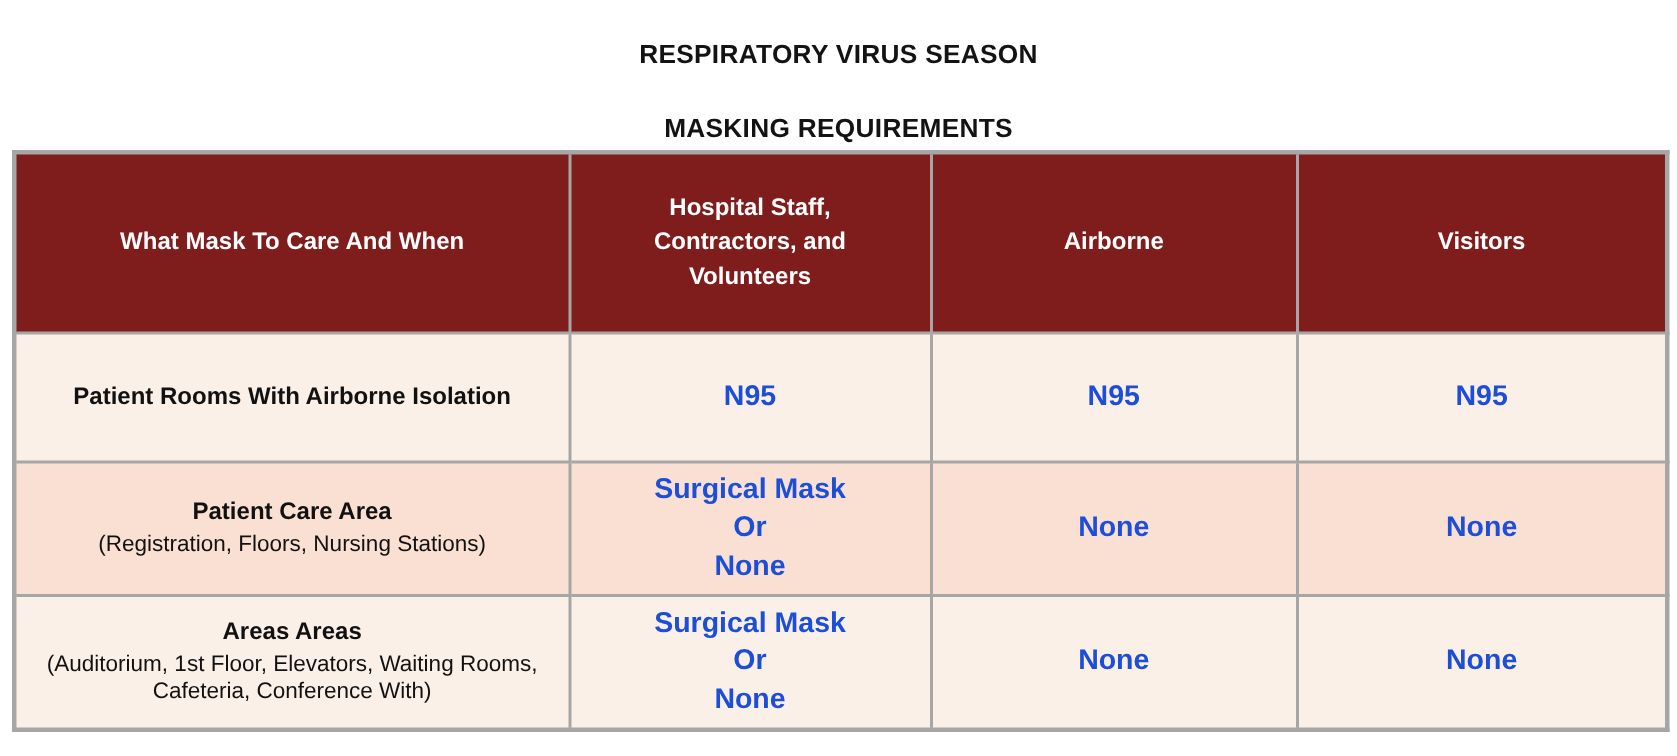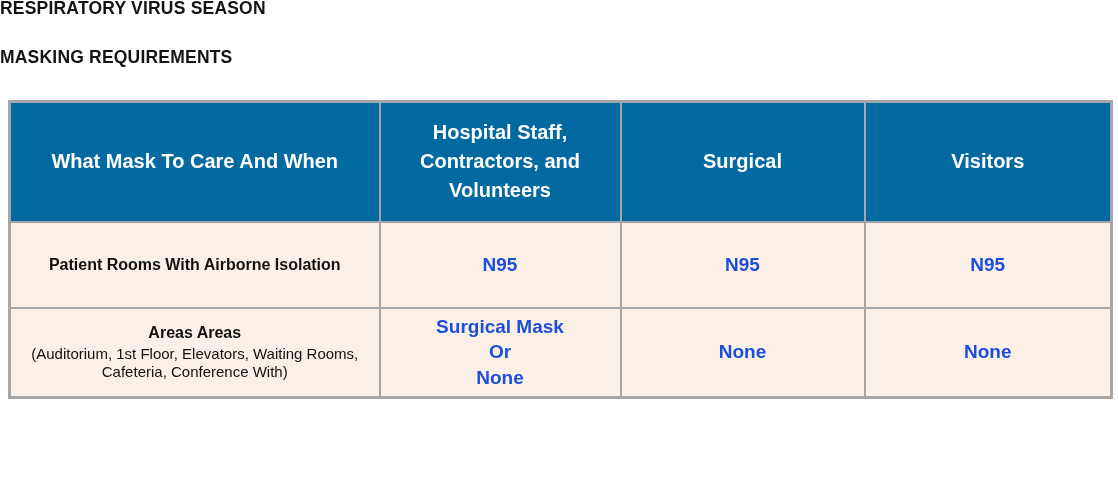--- a/index.html
+++ b/index.html
@@ -10,22 +10,22 @@
     color: #111111;
   }
   .page {
     position: relative;
     width: 1118px;
     height: 504px;
     background: #ffffff;
     overflow: hidden;
   }
   .titles {
-    padding-top: 0;
-    text-align: left;
+    padding-top: 28px;
+    text-align: center;
   }
   .title {
     font-size: 17.5px;
     font-weight: bold;
     color: #131313;
     letter-spacing: 0.2px;
     line-height: 1;
   }
   .title + .title {
     margin-top: 31px;
@@ -46,23 +46,23 @@
     vertical-align: middle;
     padding: 0;
   }
   col.c-area   { width: 370px; }
   col.c-staff  { width: 241px; }
   col.c-pat    { width: 244px; }
   col.c-vis    { width: 247px; }
 
   tr.header-row { height: 120px; }
   tr.header-row th {
-    background: #0369a1;
+    background: #7f1d1d;
     color: #ffffff;
-    font-size: 20px;
+    font-size: 16px;
     font-weight: bold;
     line-height: 1.45;
   }
   tr.header-row .hwrap {
     margin: 0 auto;
     max-width: 300px;
   }
   tr.header-row .hwrap.staff {
     max-width: 190px;
   }
@@ -116,21 +116,21 @@
     </colgroup>
     <thead>
       <tr class="header-row">
         <th>
           <div class="hwrap">What Mask To Care And When</div>
         </th>
         <th>
           <div class="hwrap staff">Hospital Staff, Contractors, and Volunteers</div>
         </th>
         <th>
-          <div class="hwrap">Surgical</div>
+          <div class="hwrap">Airborne</div>
         </th>
         <th>
           <div class="hwrap">Visitors</div>
         </th>
       </tr>
     </thead>
     <tbody>
       <tr class="data-row row-light">
         <th>
           <div class="area-name">Patient Rooms With Airborne Isolation</div>
@@ -139,20 +139,37 @@
           <div class="cell-value">N95</div>
         </td>
         <td>
           <div class="cell-value">N95</div>
         </td>
         <td>
           <div class="cell-value">N95</div>
         </td>
       </tr>
 
+      <tr class="data-row-2 row-peach">
+        <th>
+          <div class="area-name">Patient Care Area</div>
+          <div class="area-detail">(Registration, Floors, Nursing Stations)</div>
+        </th>
+        <td>
+          <div class="cell-value">Surgical Mask
+Or
+None</div>
+        </td>
+        <td>
+          <div class="cell-value">None</div>
+        </td>
+        <td>
+          <div class="cell-value">None</div>
+        </td>
+      </tr>
 
       <tr class="data-row-3 row-light">
         <th>
           <div class="area-name">Areas Areas</div>
           <div class="area-detail">(Auditorium, 1st Floor, Elevators, Waiting Rooms, Cafeteria, Conference With)</div>
         </th>
         <td>
           <div class="cell-value">Surgical Mask
 Or
 None</div>

